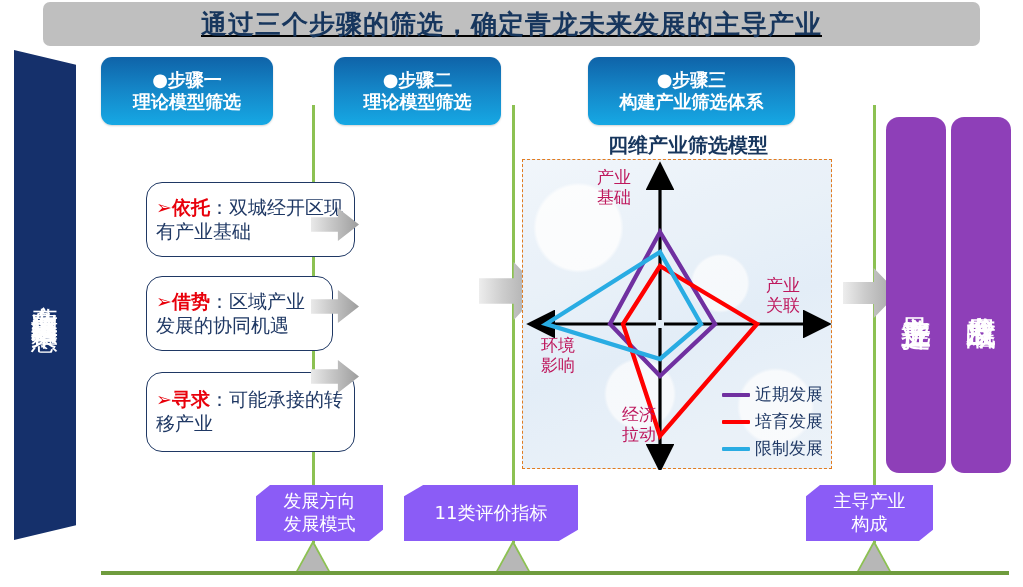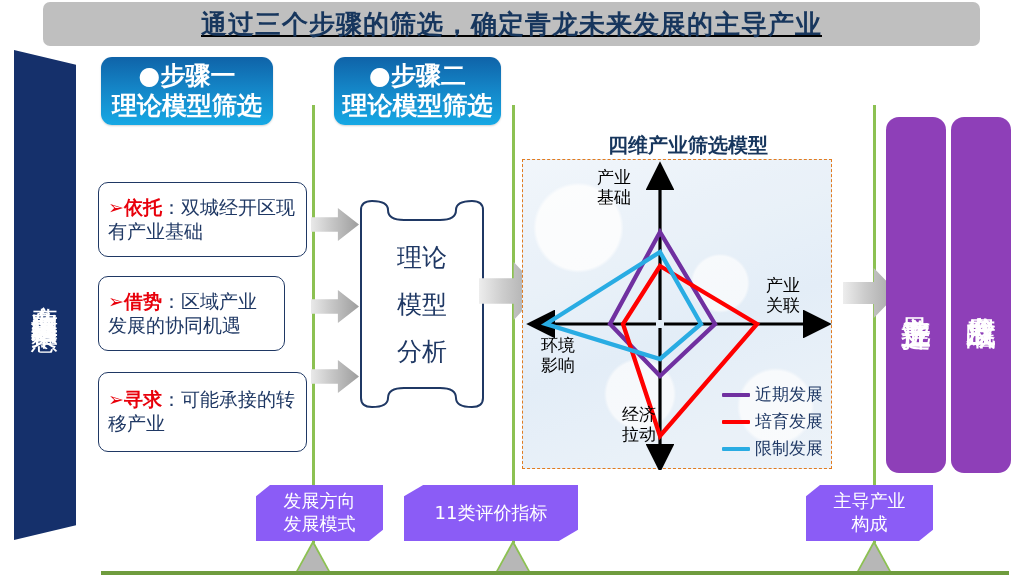--- a/index.html
+++ b/index.html
@@ -64,36 +64,36 @@
   }
 
   
   .step{
     position:absolute;
     border-radius:11px;
     background:linear-gradient(180deg,#0f63a8 0%, #1484c6 45%, #16a8e4 100%);
     display:flex; flex-direction:column;
     align-items:center; justify-content:center;
     color:#ffffff;
-    font-size:25px;
+    font-size:18px;
     font-weight:bold;
     line-height:1.22;
     box-shadow:0 1px 2px rgba(0,0,0,.18);
   }
   .step .l1, .step .l2{ white-space:nowrap; }
 
   
   .bullet-box{
     position:absolute;
     background:#ffffff;
     border:1.6px solid #1f3864;
-    border-radius:10px;
+    border-radius:16px;
     box-sizing:border-box;
     padding:6px 10px 6px 9px;
-    display:flex; align-items:center;
+    display:flex; align-items:center;margin-left:48px;
   }
   .bullet-box .txt{
     font-size:19px;
     line-height:1.25;
     color:#1f3864;
     font-weight:500;
   }
   .bullet-box .kw{ color:#e8000b; font-weight:bold; }
   .bullet-box .arrowglyph{ color:#e8000b; font-weight:bold; }
 
@@ -149,21 +149,21 @@
       radial-gradient(circle at 18% 22%, rgba(255,255,255,.85) 0 12%, rgba(0,0,0,0) 13%),
       radial-gradient(circle at 64% 40%, rgba(255,255,255,.7) 0 10%, rgba(0,0,0,0) 11%),
       radial-gradient(circle at 38% 76%, rgba(255,255,255,.7) 0 11%, rgba(0,0,0,0) 12%),
       radial-gradient(circle at 82% 80%, rgba(255,255,255,.75) 0 10%, rgba(0,0,0,0) 11%),
       linear-gradient(160deg,#f2f7fc 0%, #e3edf7 55%, #eef4fa 100%);
     opacity:.95;
   }
   .radar-panel svg{ position:absolute; left:0; top:0; }
   .ax-label{
     position:absolute;
-    color:#000000;
+    color:#be185d;
     font-size:17px;
     font-weight:500;
     line-height:1.15;
     text-align:center;
     white-space:nowrap;
   }
   .legend{
     position:absolute;
     right:8px; bottom:8px;
     display:flex; flex-direction:column; gap:4px;
@@ -247,49 +247,41 @@
   <div class="step" style="left:101px; top:57px; width:172px; height:68px;">
     <div class="l1">●步骤一</div>
     <div class="l2">理论模型筛选</div>
   </div>
 
   <div class="step" style="left:334px; top:57px; width:167px; height:68px;">
     <div class="l1">●步骤二</div>
     <div class="l2">理论模型筛选</div>
   </div>
 
+  <div class="step" style="left:588px; top:57px; width:207px; height:68px;">
+    <div class="l1">●步骤三</div>
+    <div class="l2">构建产业筛选体系</div>
+  </div>
 
   <div class="bullet-box" style="left:98px; top:182px; width:209px; height:75px;">
     <div class="txt"><span class="arrowglyph">➢</span><span class="kw">依托</span><span>：</span><span>双城经开区现有产业基础</span></div>
   </div>
 
   <div class="bullet-box" style="left:98px; top:276px; width:187px; height:75px;">
     <div class="txt"><span class="arrowglyph">➢</span><span class="kw">借势</span><span>：</span><span>区域产业发展的协同机遇</span></div>
   </div>
 
   <div class="bullet-box" style="left:98px; top:372px; width:209px; height:80px;">
     <div class="txt"><span class="arrowglyph">➢</span><span class="kw">寻求</span><span>：</span><span>可能承接的转移产业</span></div>
   </div>
 
   <div class="garrow" style="left:311px; top:208px; width:48px; height:33px;"></div>
   <div class="garrow" style="left:311px; top:290px; width:48px; height:33px;"></div>
   <div class="garrow" style="left:311px; top:360px; width:48px; height:33px;"></div>
 
-  <div class="tape-box">
-    <svg width="128" height="212" viewBox="0 0 128 212">
-      <path d="M3,12 Q3,3 14,3 Q30,3 30,12 Q30,22 46,22 L82,22 Q98,22 98,12 Q98,3 114,3 Q125,3 125,12
-               L125,200 Q125,209 114,209 Q98,209 98,200 Q98,190 82,190 L46,190 Q30,190 30,200
-               Q30,209 14,209 Q3,209 3,200 Z" fill="#ffffff" stroke="#1f3864" stroke-width="2"></path>
-    </svg>
-    <div class="tlabel">
-      <span>理论</span>
-      <span>模型</span>
-      <span>分析</span>
-    </div>
-  </div>
 
   <div class="garrow big" style="left:479px; top:262px; width:62px; height:58px;"></div>
 
   <div class="radar-title">四维产业筛选模型</div>
 
   <div class="radar-panel">
     <div class="noise"></div>
 
     <svg width="310" height="310" viewBox="0 0 310 310">
 

